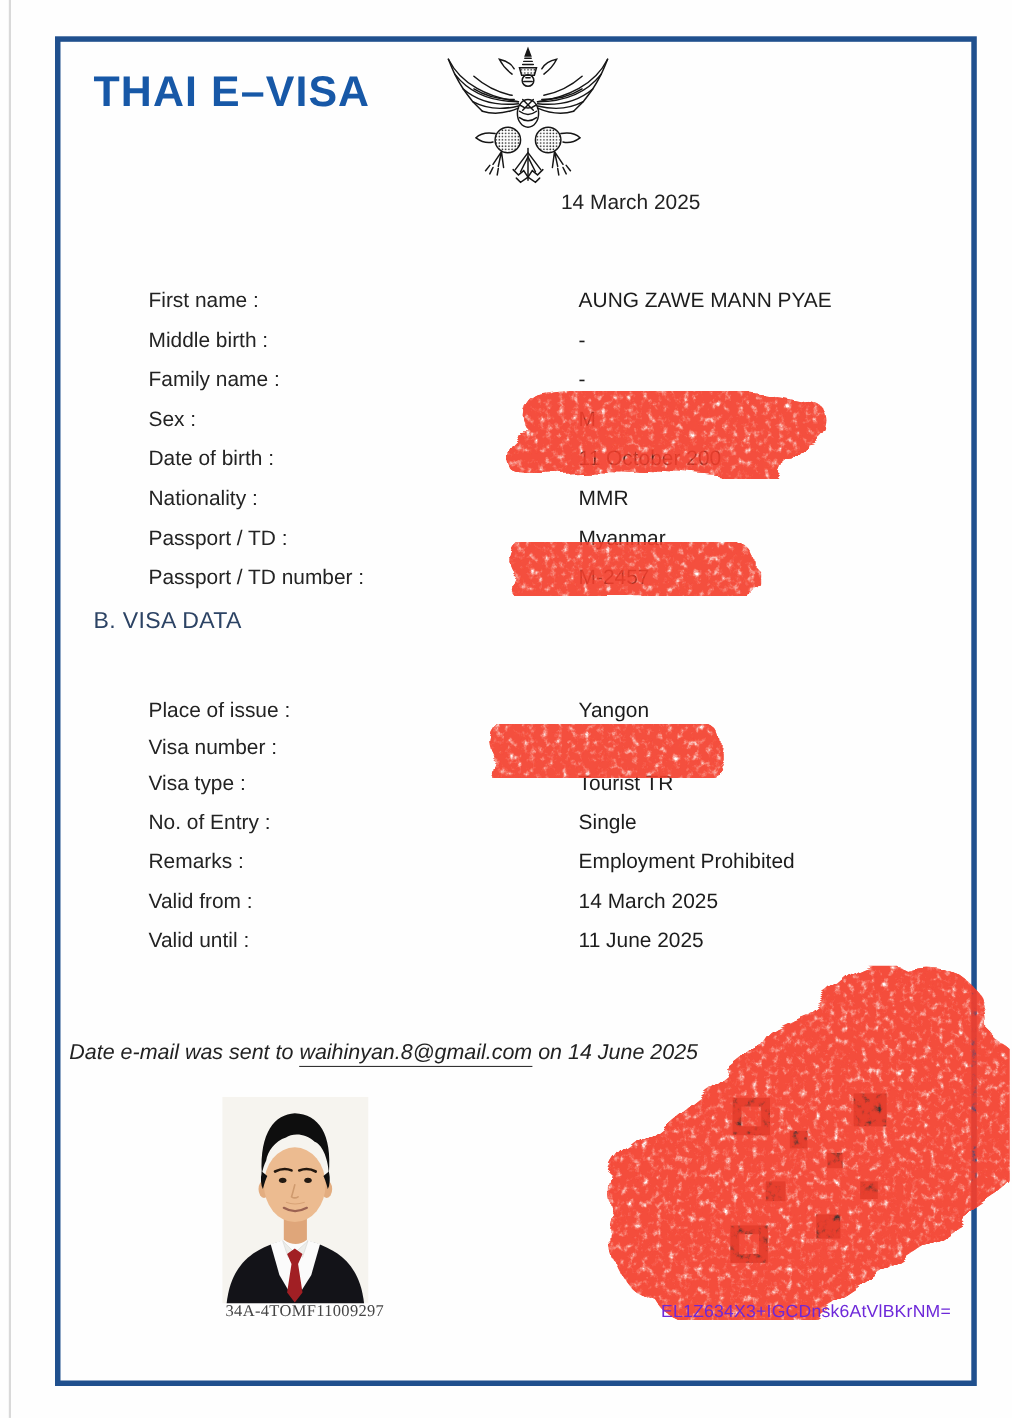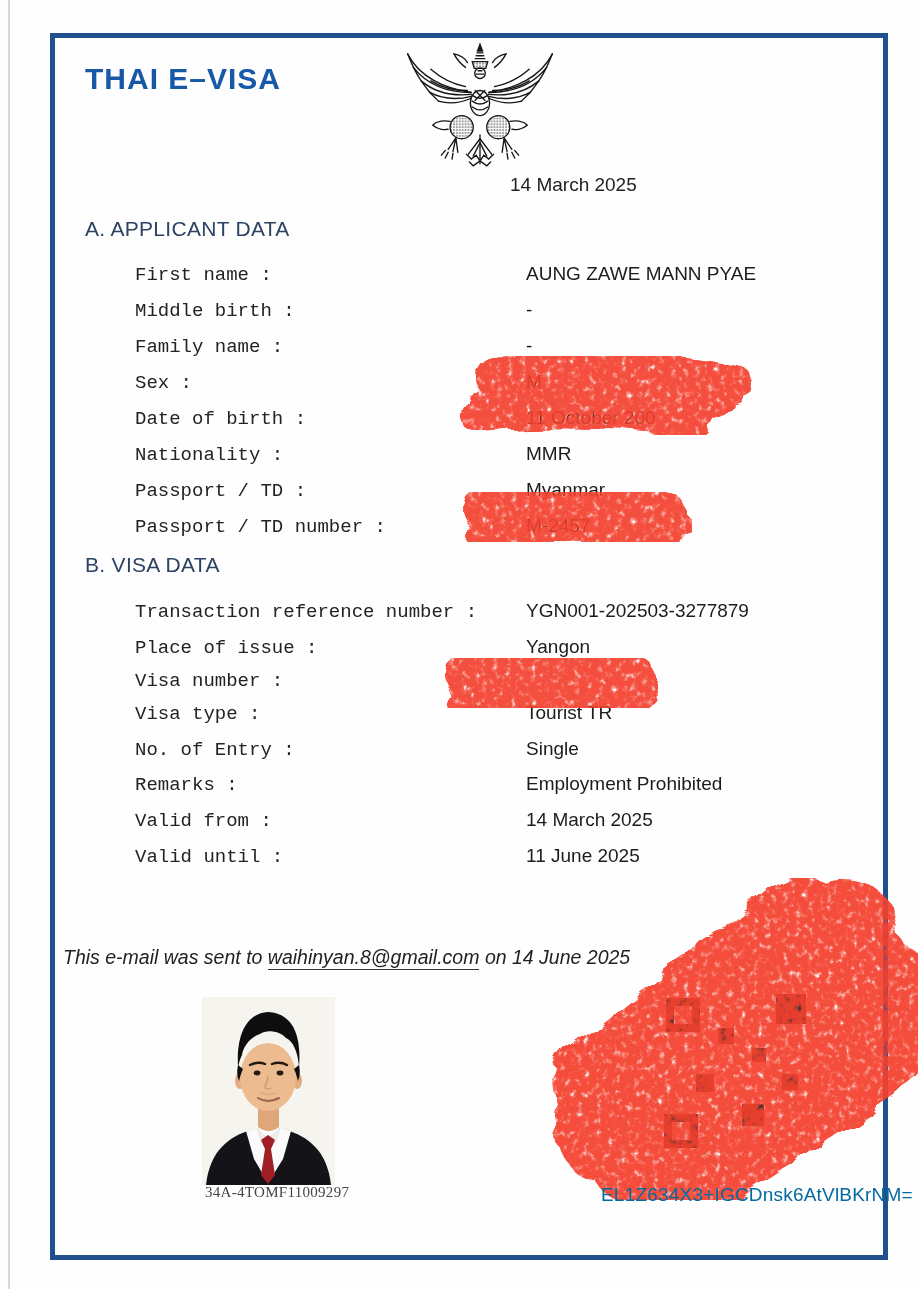--- a/index.html
+++ b/index.html
@@ -6,43 +6,43 @@
   #page{
     position:relative;width:920px;height:1289px;background:#fefefe;overflow:hidden;
     font-family:"Liberation Sans", sans-serif;color:#1e1e1e;
   }
   #scan-edge{position:absolute;left:8px;top:0;width:2px;height:1289px;background:#d9d9d9;}
   #frame{
     position:absolute;left:50px;top:33px;width:828px;height:1217px;
     border:5px solid #20508e;background:transparent;
   }
   .page-title{
-    position:absolute;left:85px;top:62px;font-size:30px;font-weight:bold;
+    position:absolute;left:85px;top:62px;font-size:39px;font-weight:bold;
     color:#1758a7;letter-spacing:1px;
   }
   .emblem{position:absolute;left:398px;top:42px;width:164px;height:126px;}
   .issue-date{position:absolute;left:510px;top:174px;font-size:19px;color:#222;}
   .section-heading{
     position:absolute;left:85px;font-size:21px;color:#2c4364;letter-spacing:.3px;
   }
   #heading-a{top:217px;}
   #heading-b{top:553px;}
   .row{position:absolute;left:135px;width:720px;height:24px;font-size:19px;}
-  .row .lbl{display:inline-block;width:375px;color:#232323;font-family:Liberation Mono, monospace;}
+  .row .lbl{display:inline-block;width:375px;color:#232323;}
   .row .val{display:inline-block;color:#1c1c1c;margin-left:16px;}
   .email-line{
     position:absolute;left:63px;top:946px;width:640px;font-size:19.5px;
     font-style:italic;color:#222;
   }
   .email-line .email{border-bottom:1.5px solid #333;padding-bottom:1px;}
   #photo{
     position:absolute;left:202px;top:997px;width:133px;height:188px;
   }
   .photo-code{position:absolute;left:205px;top:1184px;font-size:15px;color:#454545;letter-spacing:.3px;font-family:Liberation Serif, serif;}
-  .qr-code-text{position:absolute;left:601px;top:1184px;font-size:19px;color:#0369a1;letter-spacing:.2px;}
+  .qr-code-text{position:absolute;left:601px;top:1184px;font-size:16px;color:#6d28d9;letter-spacing:.2px;}
   .redaction{position:absolute;pointer-events:none;}
   svg{display:block;}
 </style>
 </head>
 <body>
 
 <div id="page">
 
   <div id="scan-edge"></div>
 
@@ -118,21 +118,20 @@
         <path d="M85 100 l-12 16 m12 -16 l12 16"></path>
         <path d="M85 104 l-7 14 m7 -14 l7 14"></path>
         <path d="M71 116 l5 5 l5 -4 l4 6 l4 -6 l5 4 l5 -5"></path>
         <path d="M74 124 l4 4 l7 -5 l7 5 l4 -4"></path>
       </g>
     </svg>
   </div>
 
   <div class="issue-date">14 March 2025</div>
 
-  <div id="heading-a" class="section-heading">A. APPLICANT DATA</div>
 
   <div class="row" style="top:263px">
     <span class="lbl">First name :</span><span class="val">AUNG ZAWE MANN PYAE</span>
   </div>
   <div class="row" style="top:299px">
     <span class="lbl">Middle birth :</span><span class="val">-</span>
   </div>
   <div class="row" style="top:335px">
     <span class="lbl">Family name :</span><span class="val">-</span>
   </div>
@@ -147,23 +146,20 @@
   </div>
   <div class="row" style="top:479px">
     <span class="lbl">Passport / TD :</span><span class="val">Myanmar</span>
   </div>
   <div class="row" style="top:515px">
     <span class="lbl">Passport / TD number :</span><span class="val">M-2457</span>
   </div>
 
   <div id="heading-b" class="section-heading">B. VISA DATA</div>
 
-  <div class="row" style="top:600px">
-    <span class="lbl">Transaction reference number :</span><span class="val">YGN001-202503-3277879</span>
-  </div>
   <div class="row" style="top:636px">
     <span class="lbl">Place of issue :</span><span class="val">Yangon</span>
   </div>
   <div class="row" style="top:669px">
     <span class="lbl">Visa number :</span><span class="val"></span>
   </div>
   <div class="row" style="top:702px">
     <span class="lbl">Visa type :</span><span class="val">Tourist TR</span>
   </div>
   <div class="row" style="top:738px">
@@ -226,21 +222,21 @@
         <path d="M70 250 L 295 60" stroke-width="120"></path>
         <path d="M105 280 L 330 115" stroke-width="115"></path>
         <path d="M55 205 L 255 45" stroke-width="95"></path>
         <path d="M150 295 L 340 170" stroke-width="90"></path>
         <path d="M170 80 Q 250 40 320 80" stroke-width="60"></path>
       </g>
     </svg>
   </div>
 
   <div class="email-line">
-    <span>This e-mail was sent to</span>
+    <span>Date e-mail was sent to</span>
     <span class="email">waihinyan.8@gmail.com</span>
     <span>on 14 June 2025</span>
   </div>
 
   <div id="photo">
     <svg viewBox="0 0 133 188" width="133" height="188">
       <rect width="133" height="188" fill="#f6f4ef"></rect>
 
       <path d="M4 188 C 8 152 28 140 48 133 L 66 128 L 85 133 C 105 140 125 152 129 188 Z" fill="#131318"></path>
 

